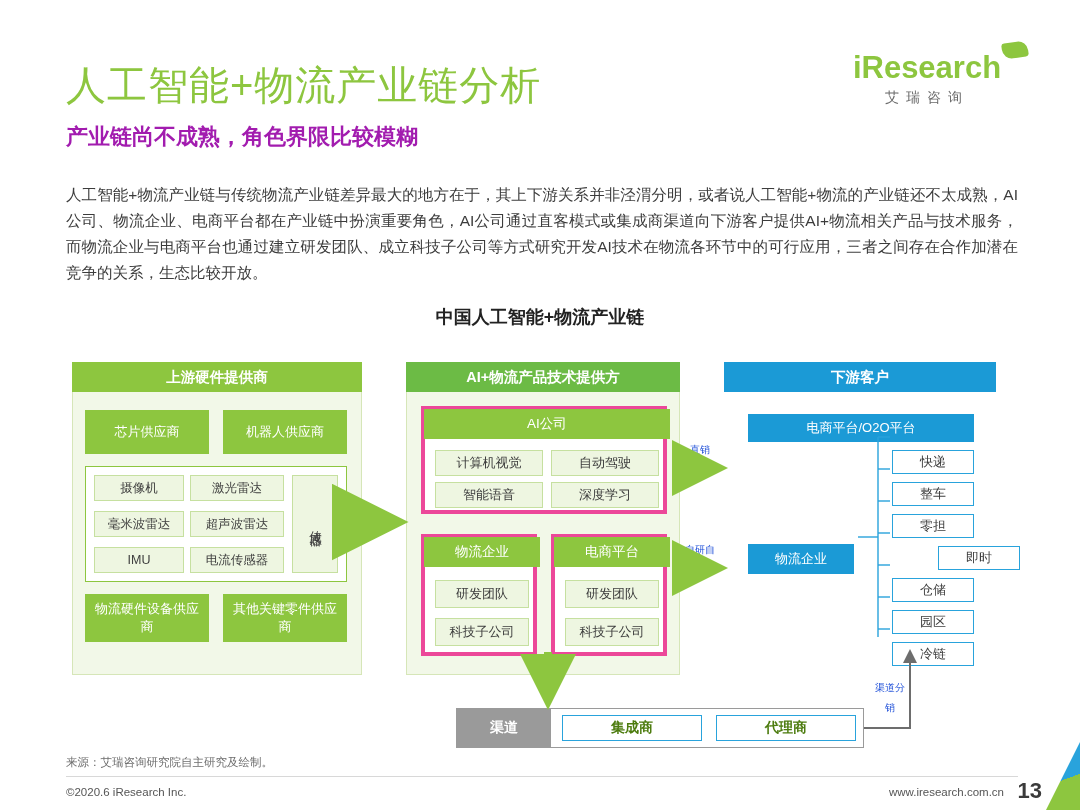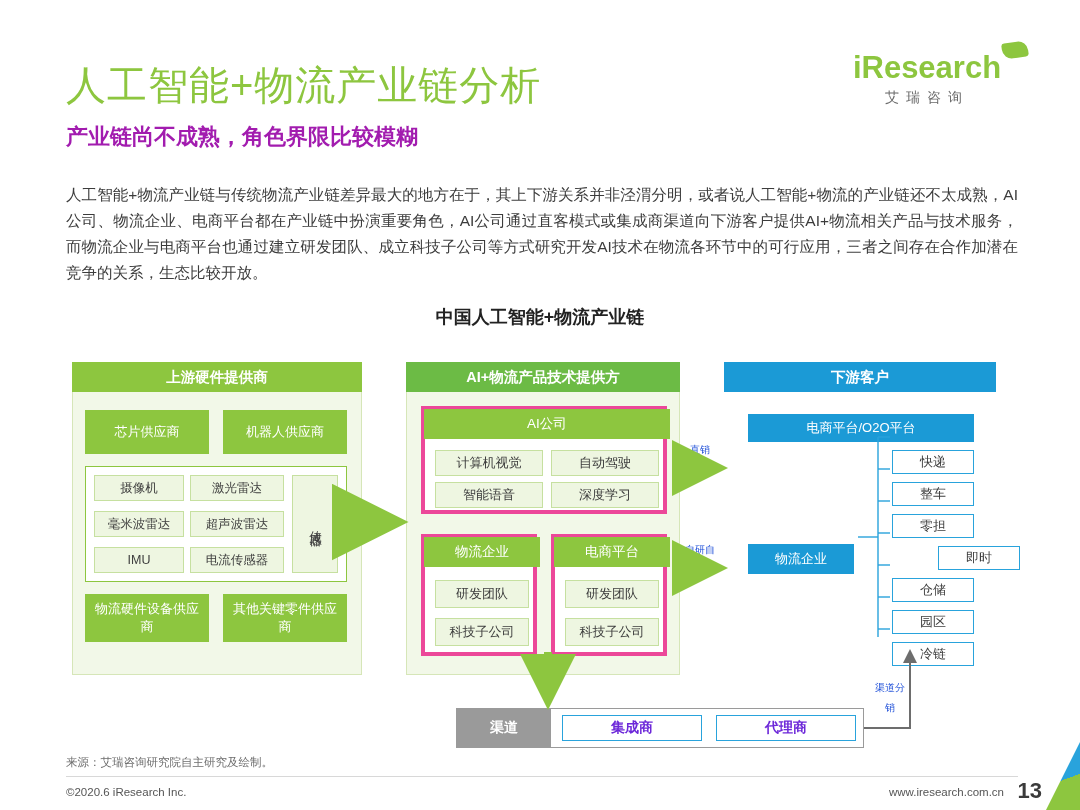--- a/index.html
+++ b/index.html
@@ -241,21 +241,21 @@
     display: flex;
     align-items: center;
     justify-content: center;
     font-weight: bold;
   }
   .chan-box {
     position: absolute;
     box-sizing: border-box;
     border: 1px solid #29a3dc;
     background: #ffffff;
-    color: #6d28d9;
+    color: #4d7c0f;
     font-weight: bold;
     font-size: 14px;
     display: flex;
     align-items: center;
     justify-content: center;
   }
   .chan-outline {
     position: absolute;
     box-sizing: border-box;
     border: 1px solid #9a9a9a;

